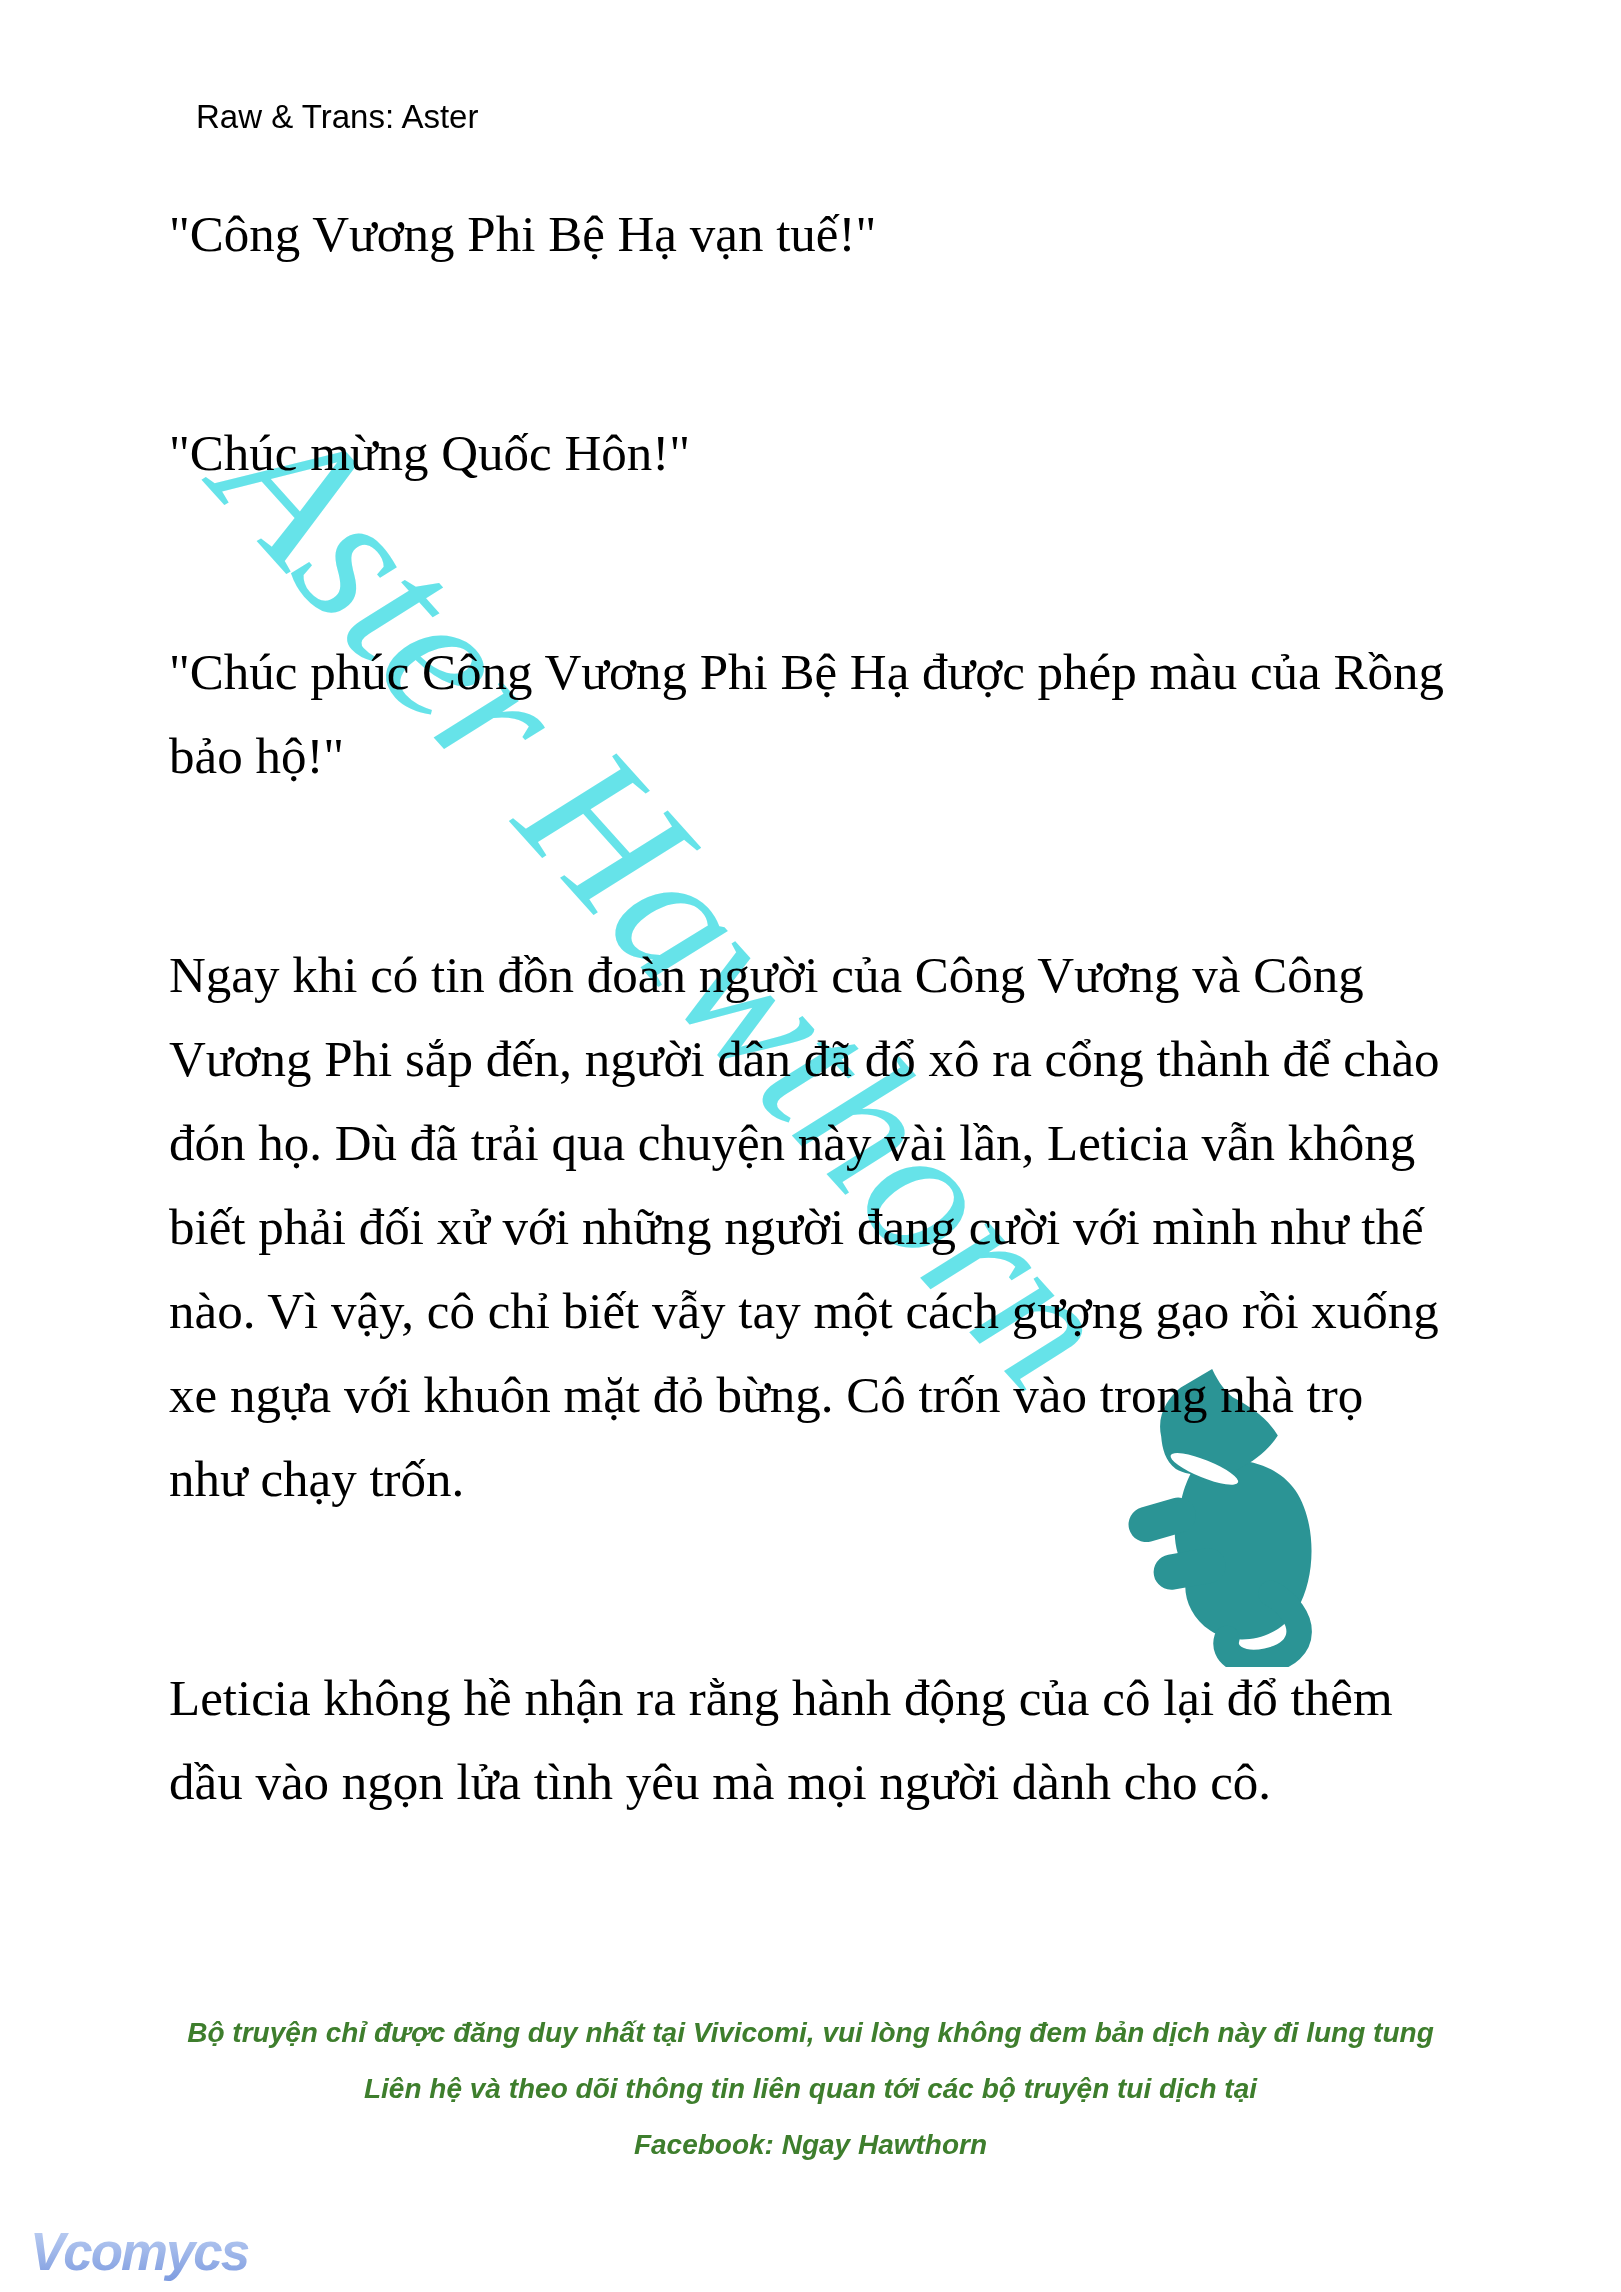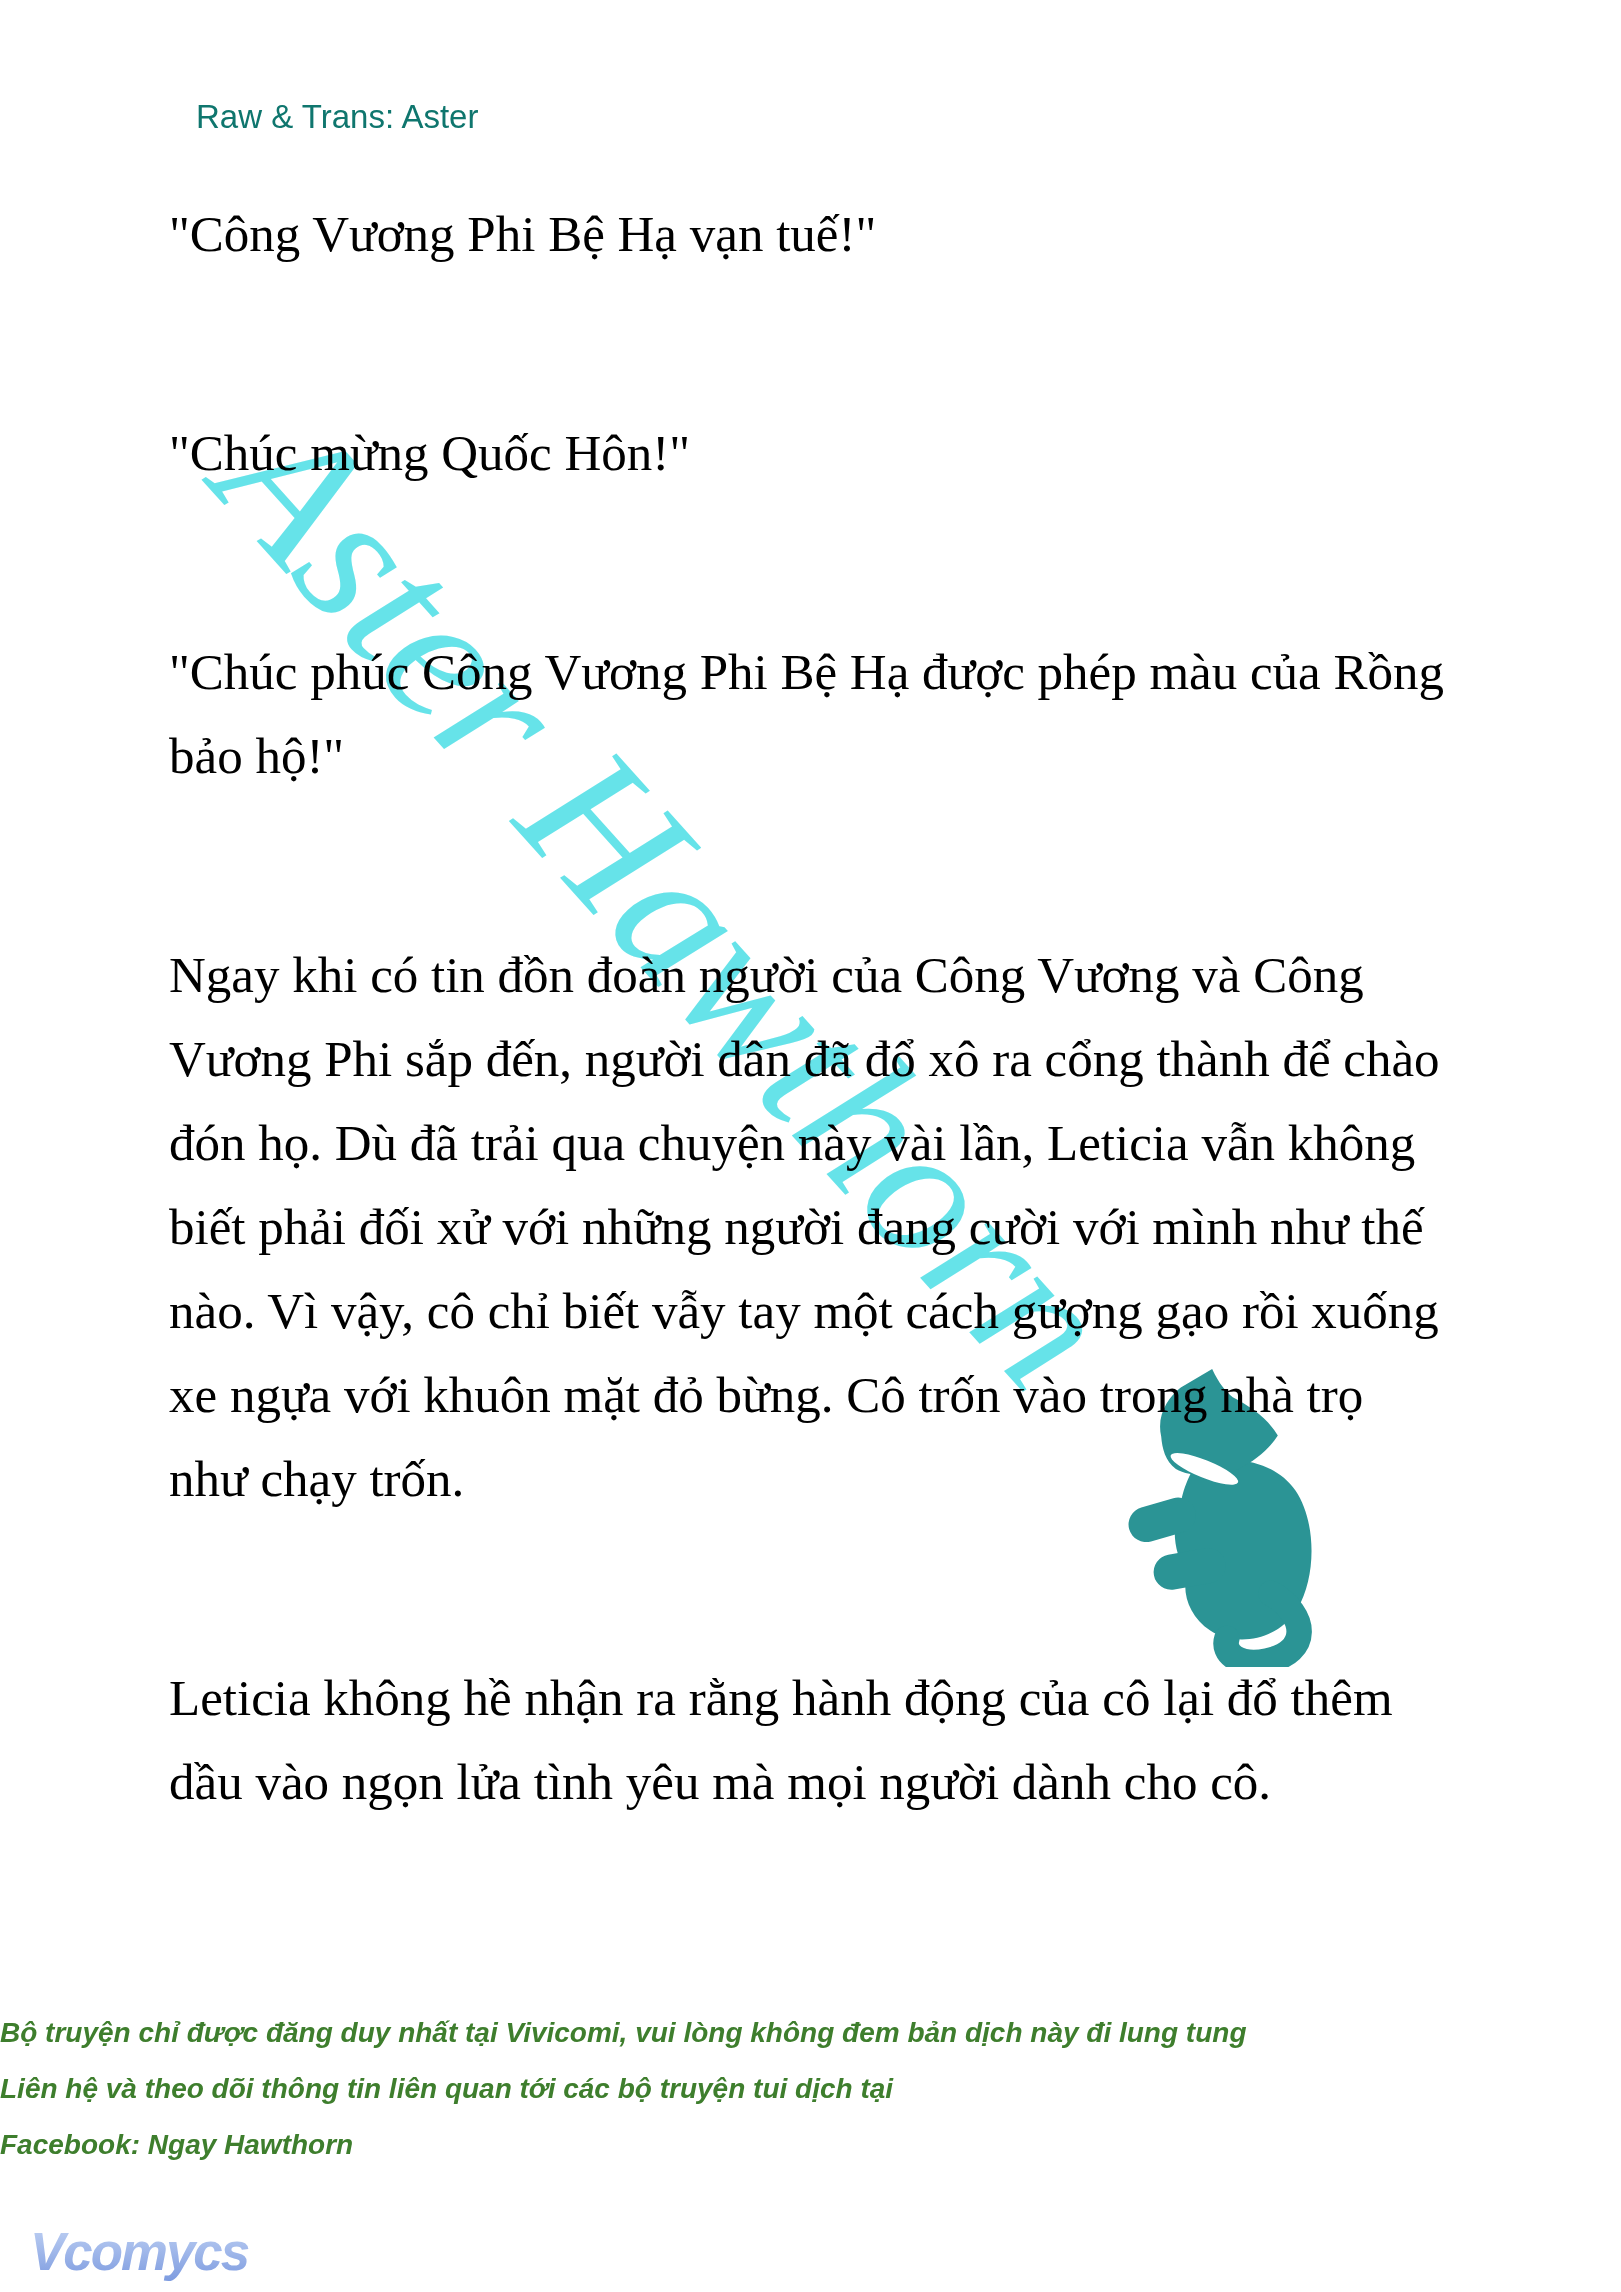--- a/index.html
+++ b/index.html
@@ -36,21 +36,21 @@
     top: 1358px;
     z-index: 1;
     pointer-events: none;
   }
   .header {
     position: absolute;
     left: 196px;
     top: 98px;
     font-family: "Liberation Sans", sans-serif;
     font-size: 33px;
-    color: #0f766e;
+    color: #000000;
     z-index: 3;
   }
   .content {
     position: absolute;
     left: 169px;
     top: 192px;
     width: 1372px;
     z-index: 2;
   }
   .para {
@@ -59,20 +59,21 @@
     font-size: 51px;
     line-height: 84px;
     white-space: pre;        
     color: #000;
   }
   .footer {
     position: absolute;
     left: 0;
     top: 2005px;
     width: 100%;
+    text-align: center;
     font-family: "Liberation Sans", sans-serif;
     font-weight: bold;
     font-style: italic;
     font-size: 28px;
     line-height: 56px;
     color: #3e7e2d;
     z-index: 2;
   }
   .logo {
     position: absolute;

